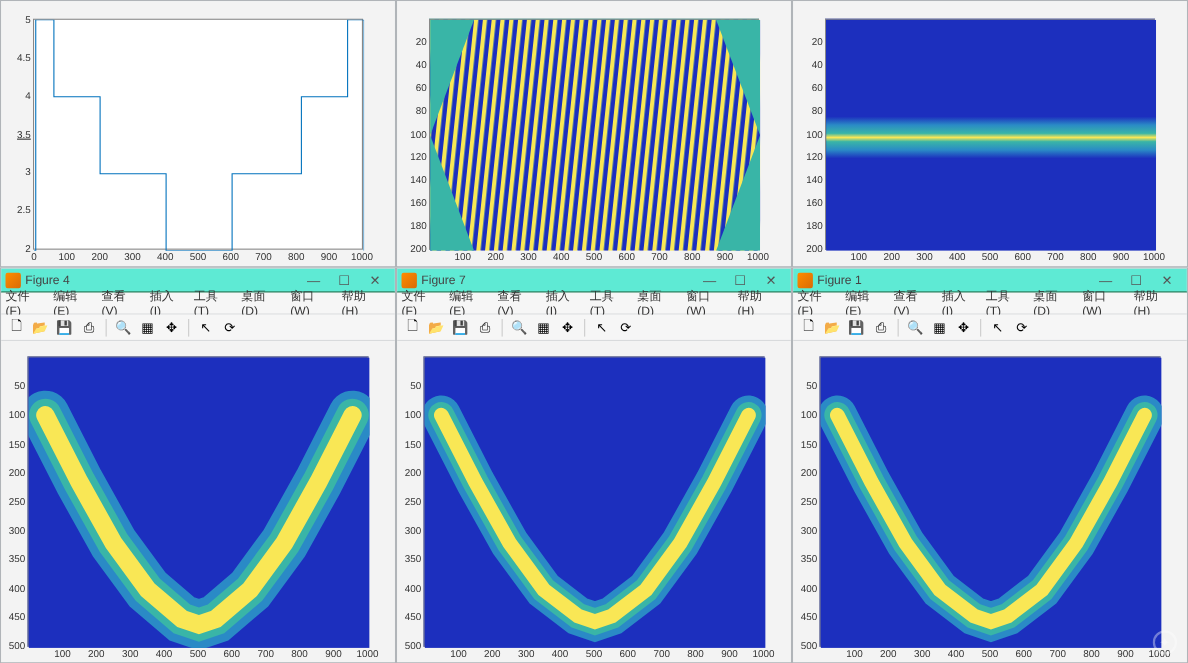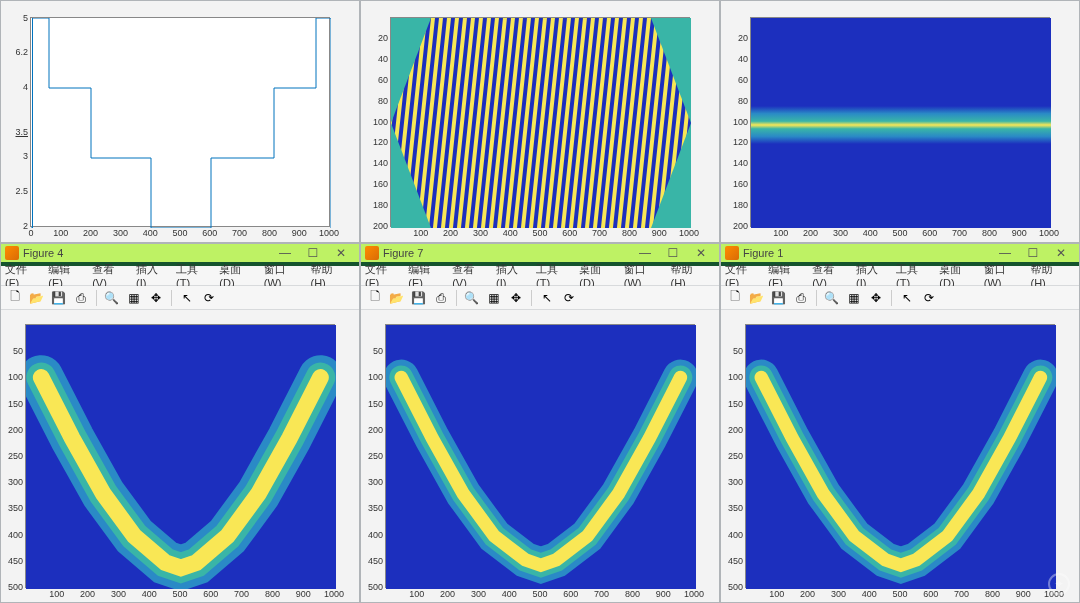--- a/index.html
+++ b/index.html
@@ -22,27 +22,27 @@
   .panel {
     border: 1px solid #b0b4b8;
     background: #f0f0f0;
     display: flex;
     flex-direction: column;
     overflow: hidden;
   }
   .top-panel { background: #ffffff; }
   .titlebar {
     height: 22px;
-    background: #bef264;
+    background: #5eead4;
     display: flex;
     align-items: center;
     padding: 0 4px;
     font-size: 11px;
     color: #444;
-    border-bottom: 4px solid #14532d;
+    border-bottom: 1px solid #14532d;
   }
   .titlebar .icon-app {
     width: 14px; height: 14px; margin-right: 4px;
     background: linear-gradient(135deg, #ff8c00, #d96b06);
     border-radius: 2px;
   }
   .titlebar .spacer { flex: 1; }
   .titlebar .winbtn {
     width: 28px; height: 18px;
     display: flex; align-items: center; justify-content: center;
@@ -137,23 +137,23 @@
           <div class="tick-label xlab" style="left: 119.2px;">400</div>
           <div class="tick-label xlab" style="left: 149px;">500</div>
           <div class="tick-label xlab" style="left: 178.8px;">600</div>
           <div class="tick-label xlab" style="left: 208.6px;">700</div>
           <div class="tick-label xlab" style="left: 238.4px;">800</div>
           <div class="tick-label xlab" style="left: 268.2px;">900</div>
           <div class="tick-label xlab" style="left: 298px;">1000</div>
           <div class="tick-label ylab" style="top: 208px;">2</div>
           <div class="tick-label ylab" style="top: 173.333px;">2.5</div>
           <div class="tick-label ylab" style="top: 138.667px;">3</div>
-          <div class="tick-label ylab" style="top: 114px; text-decoration: underline;">3.5</div>
+          <div class="tick-label ylab" style="top: 104px; text-decoration: underline;">3.5</div>
           <div class="tick-label ylab" style="top: 69.3333px;">4</div>
-          <div class="tick-label ylab" style="top: 34.6667px;">6.2</div>
+          <div class="tick-label ylab" style="top: 34.6667px;">4.5</div>
           <div class="tick-label ylab" style="top: 0px;">5</div>
         </div>
     </div>
   </div>
 
   <div class="panel top-panel">
     <div class="plot-area">
       <div class="axes-box axes-heatmap" id="axes-t2" style="width:300px;height:210px; background:#39b5a7;">
         <svg width="300" height="210" viewBox="0 0 300 210" preserveAspectRatio="none">
           <defs>

